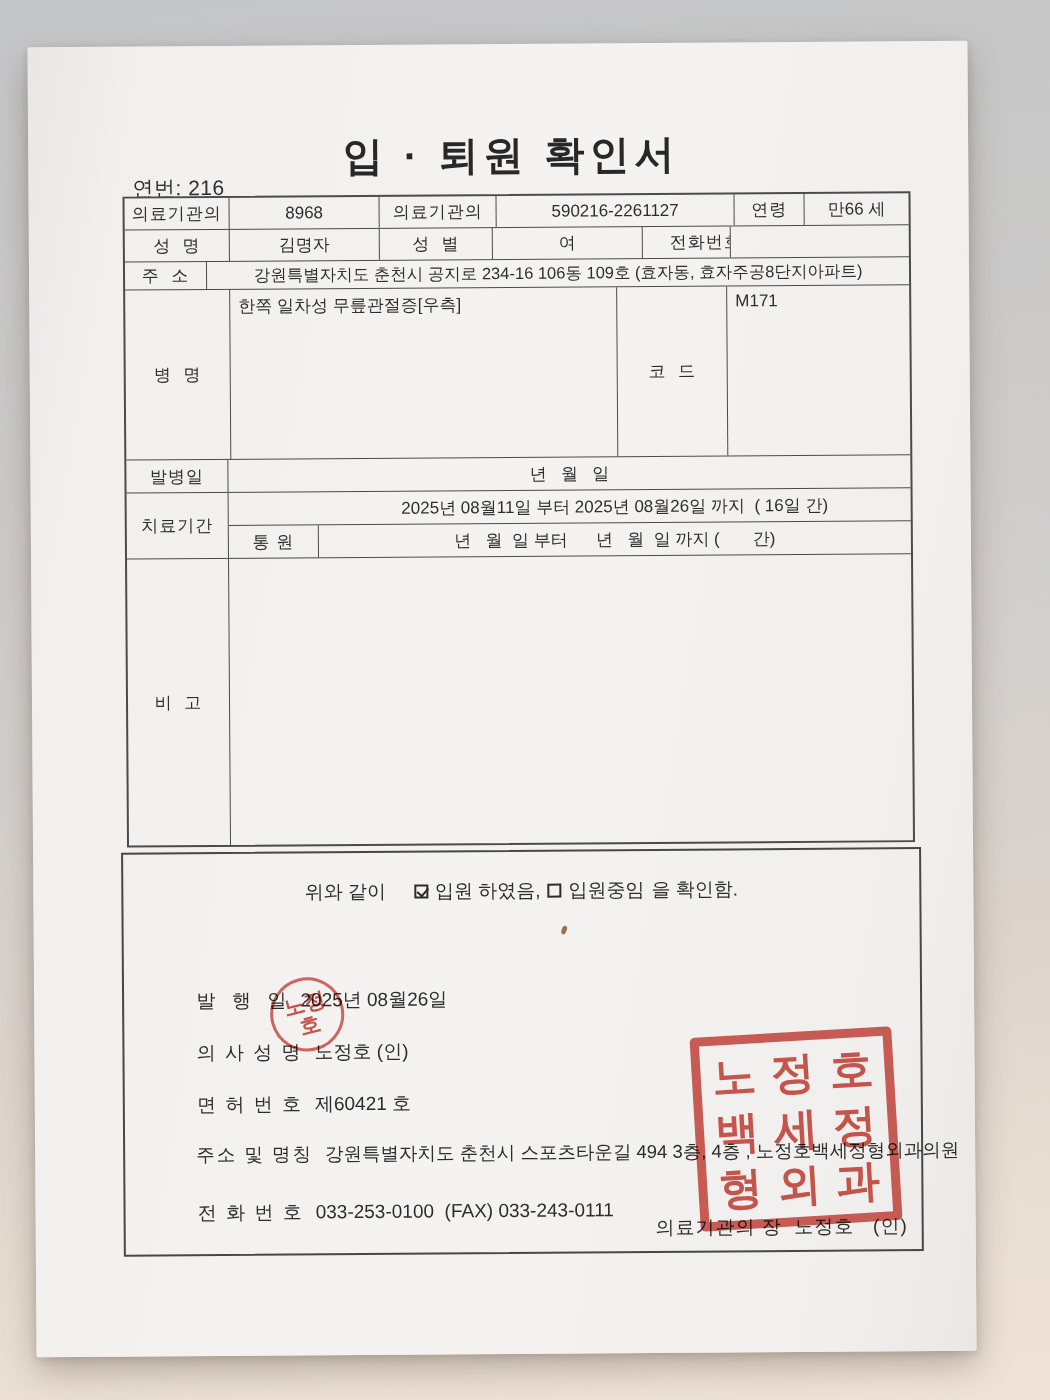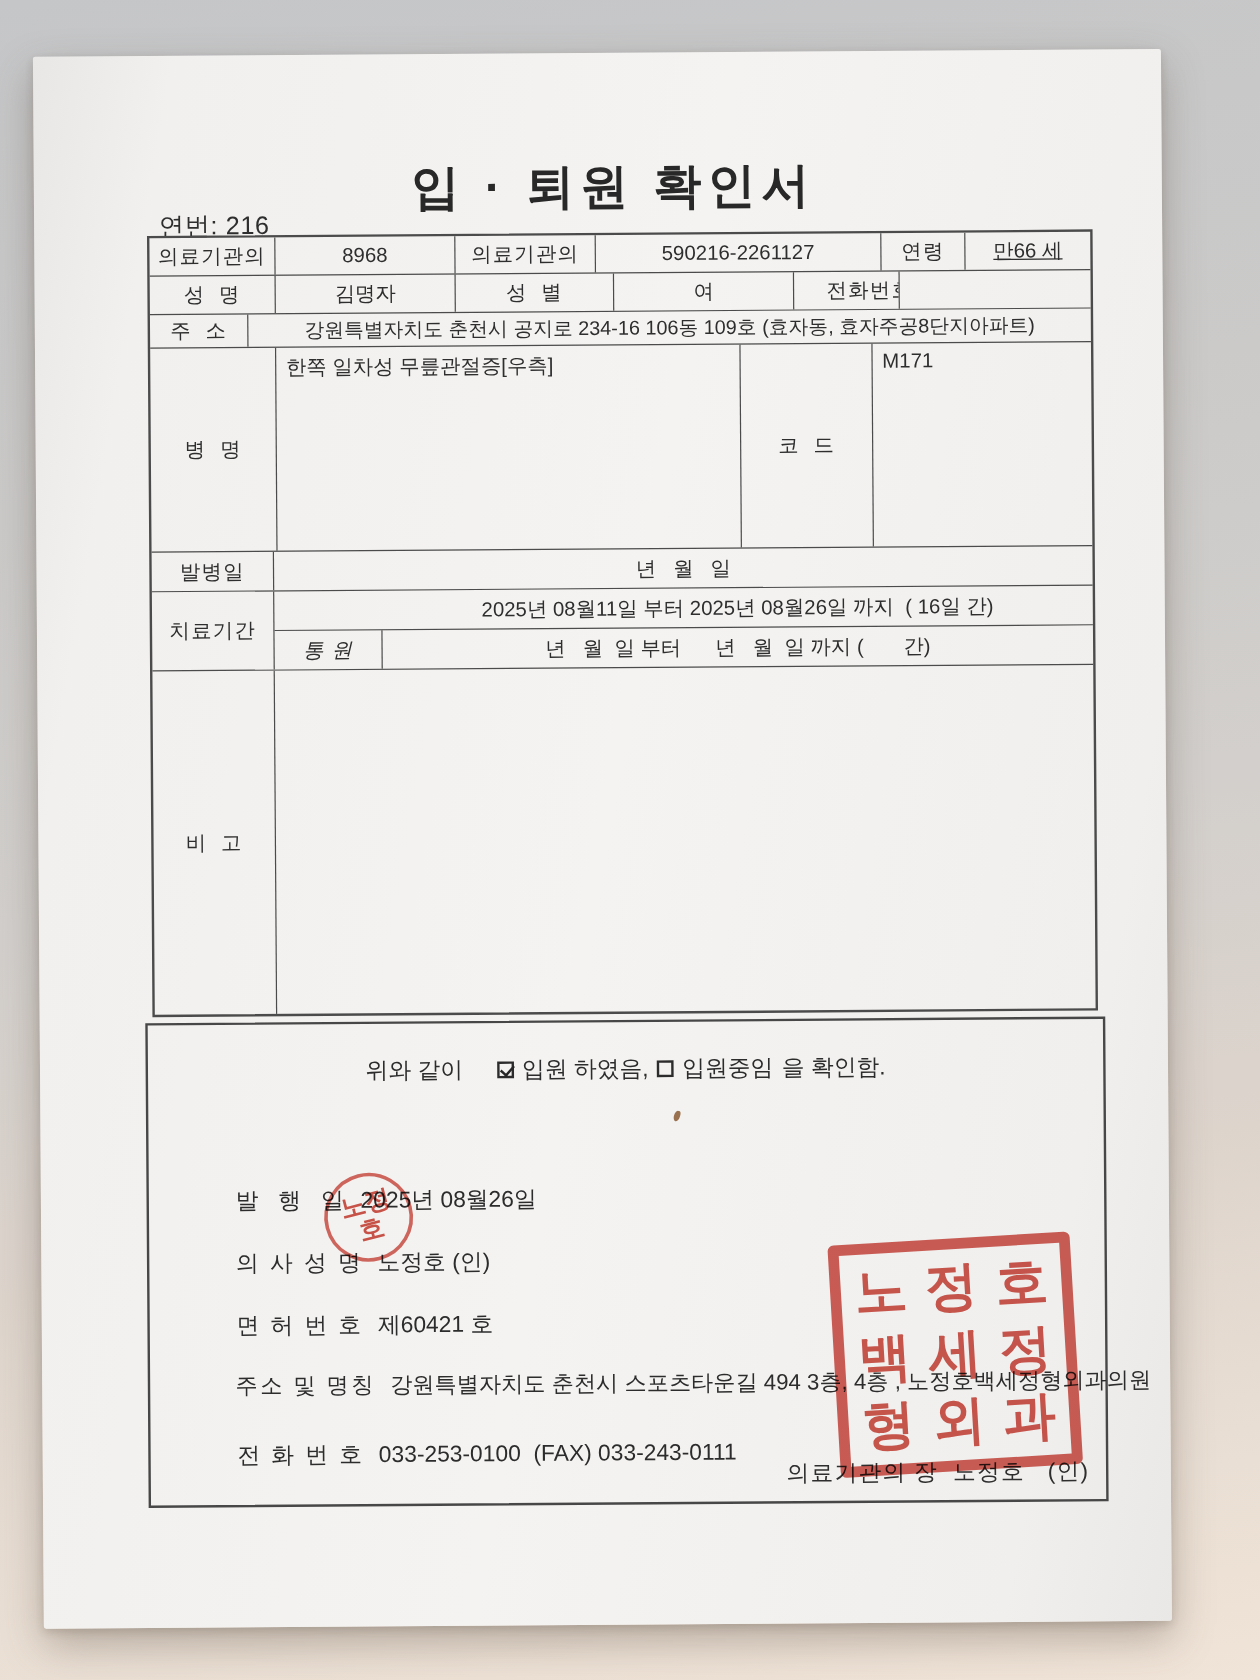--- a/index.html
+++ b/index.html
@@ -96,27 +96,27 @@
     <div class="serial">연번: 216</div>
 
     <div class="tbl">
 
       <div class="tr" style="height:32px;">
         <div class="td lbl" style="width:105px;">의료기관의</div>
         <div class="td" style="width:150px;">8968</div>
         <div class="td lbl" style="width:117px;">의료기관의</div>
         <div class="td" style="width:238px;">590216-2261127</div>
         <div class="td lbl" style="width:70px;font-family:Liberation Mono, monospace;">연령</div>
-        <div class="td" style="flex:1;text-decoration:underline;">만66 세</div>
+        <div class="td" style="flex:1;">만66 세</div>
       </div>
 
       <div class="tr" style="height:32px;">
         <div class="td lbl" style="width:105px;">성  명</div>
         <div class="td" style="width:150px;">김명자</div>
-        <div class="td lbl" style="width:132px;">성  별</div>
+        <div class="td lbl" style="width:113px;">성  별</div>
         <div class="td" style="width:150px;">여</div>
         <div class="td lbl" style="width:88px;padding-left:44px;">전화번호</div>
         <div class="td" style="flex:1;"></div>
       </div>
 
       <div class="tr" style="height:28px;">
         <div class="td lbl" style="width:82px;">주  소</div>
         <div class="td" style="flex:1; font-size:16.5px;">강원특별자치도 춘천시 공지로 234-16 106동 109호 (효자동, 효자주공8단지아파트)</div>
       </div>
 
@@ -133,21 +133,21 @@
       </div>
 
       <div class="tr" style="height:66px;">
         <div class="td lbl" style="width:102px;">치료기간</div>
         <div style="flex:1; display:flex; flex-direction:column;">
           <div class="subrow first">
             <div class="td lbl" style="width:90px;margin-top:32px;">입 원</div>
             <div class="td" style="flex:1;">2025년 08월11일 부터 2025년 08월26일 까지  ( 16일 간)</div>
           </div>
           <div class="subrow">
-            <div class="td lbl" style="width:90px;font-style:italic;">통 원</div>
+            <div class="td lbl" style="width:90px;">통 원</div>
             <div class="td" style="flex:1;">년   월  일 부터      년   월  일 까지 (       간)</div>
           </div>
         </div>
       </div>
 
       <div class="tr" style="height:286px;">
         <div class="td lbl" style="width:102px;">비  고</div>
         <div class="td top-left" style="flex:1;"></div>
       </div>
     </div>

